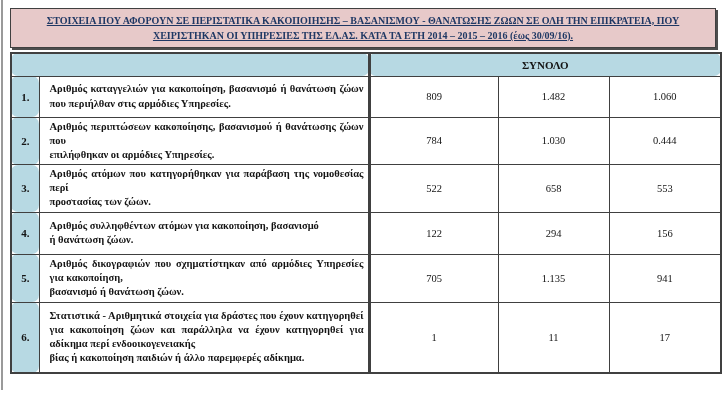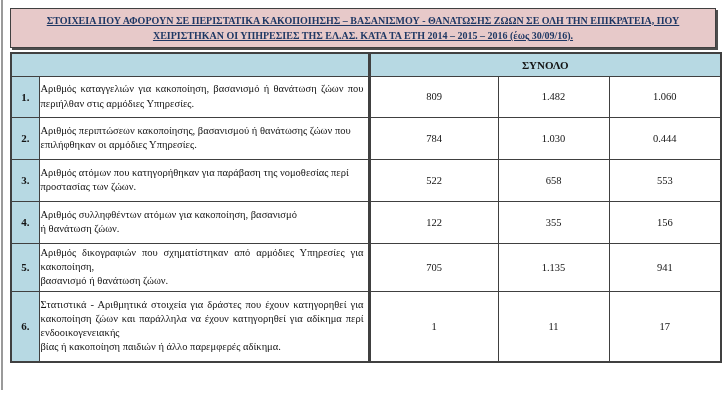--- a/index.html
+++ b/index.html
@@ -51,21 +51,21 @@
     vertical-align: middle;
     color: #141414;
     overflow: hidden;
   }
   .c-num  { width: 28px; }
   .c-desc { width: 330px; }
   .c-y1   { width: 129px; }
   .c-y2   { width: 111px; }
   .c-y3   { width: 112px; }
   .thick-l { border-left: 3px solid #404040 !important; }
-  .blue { background: #b7d9e3; }
+  .blue { background: #b7d9e3; border-radius: 7px; }
   .pink { background: #f2dbdb; }
   .r-h1 { height: 23px; }
   .r-h2 { height: 24px; }
   .r-b1 { height: 41px; }
   .r-b2 { height: 42px; }
   .r-b3 { height: 42px; }
   .r-b4 { height: 42px; }
   .r-b5 { height: 48px; }
   .r-b6 { height: 71px; }
   .group-hdr {
@@ -87,22 +87,23 @@
   }
   .num-cell {
     font-weight: bold;
     font-size: 11px;
     text-align: center;
   }
   .desc-cell {
     font-size: 10.5px;
     line-height: 1.35;
     text-align: justify;
-    padding: 2px 4px 2px 1px;
+    padding: 2px 4px 2px 10px;
     white-space: pre-line;
+    font-weight: bold;
   }
   .val-cell {
     font-size: 10.5px;
     text-align: center;
   }
 </style>
 </head>
 <body>
 
 <div class="page">
@@ -153,21 +154,21 @@
       <td class="val-cell thick-l">522</td>
       <td class="val-cell">658</td>
       <td class="val-cell">553</td>
     </tr>
 
     <tr class="r-b4">
       <td class="blue num-cell">4.</td>
       <td class="desc-cell">Αριθμός συλληφθέντων ατόμων για κακοποίηση, βασανισμό
 ή θανάτωση ζώων.</td>
       <td class="val-cell thick-l">122</td>
-      <td class="val-cell">355</td>
+      <td class="val-cell">294</td>
       <td class="val-cell">156</td>
     </tr>
 
     <tr class="r-b5">
       <td class="blue num-cell">5.</td>
       <td class="desc-cell">Αριθμός δικογραφιών που σχηματίστηκαν από αρμόδιες Υπηρεσίες για κακοποίηση,
 βασανισμό ή θανάτωση ζώων.</td>
       <td class="val-cell thick-l">705</td>
       <td class="val-cell">1.135</td>
       <td class="val-cell">941</td>

